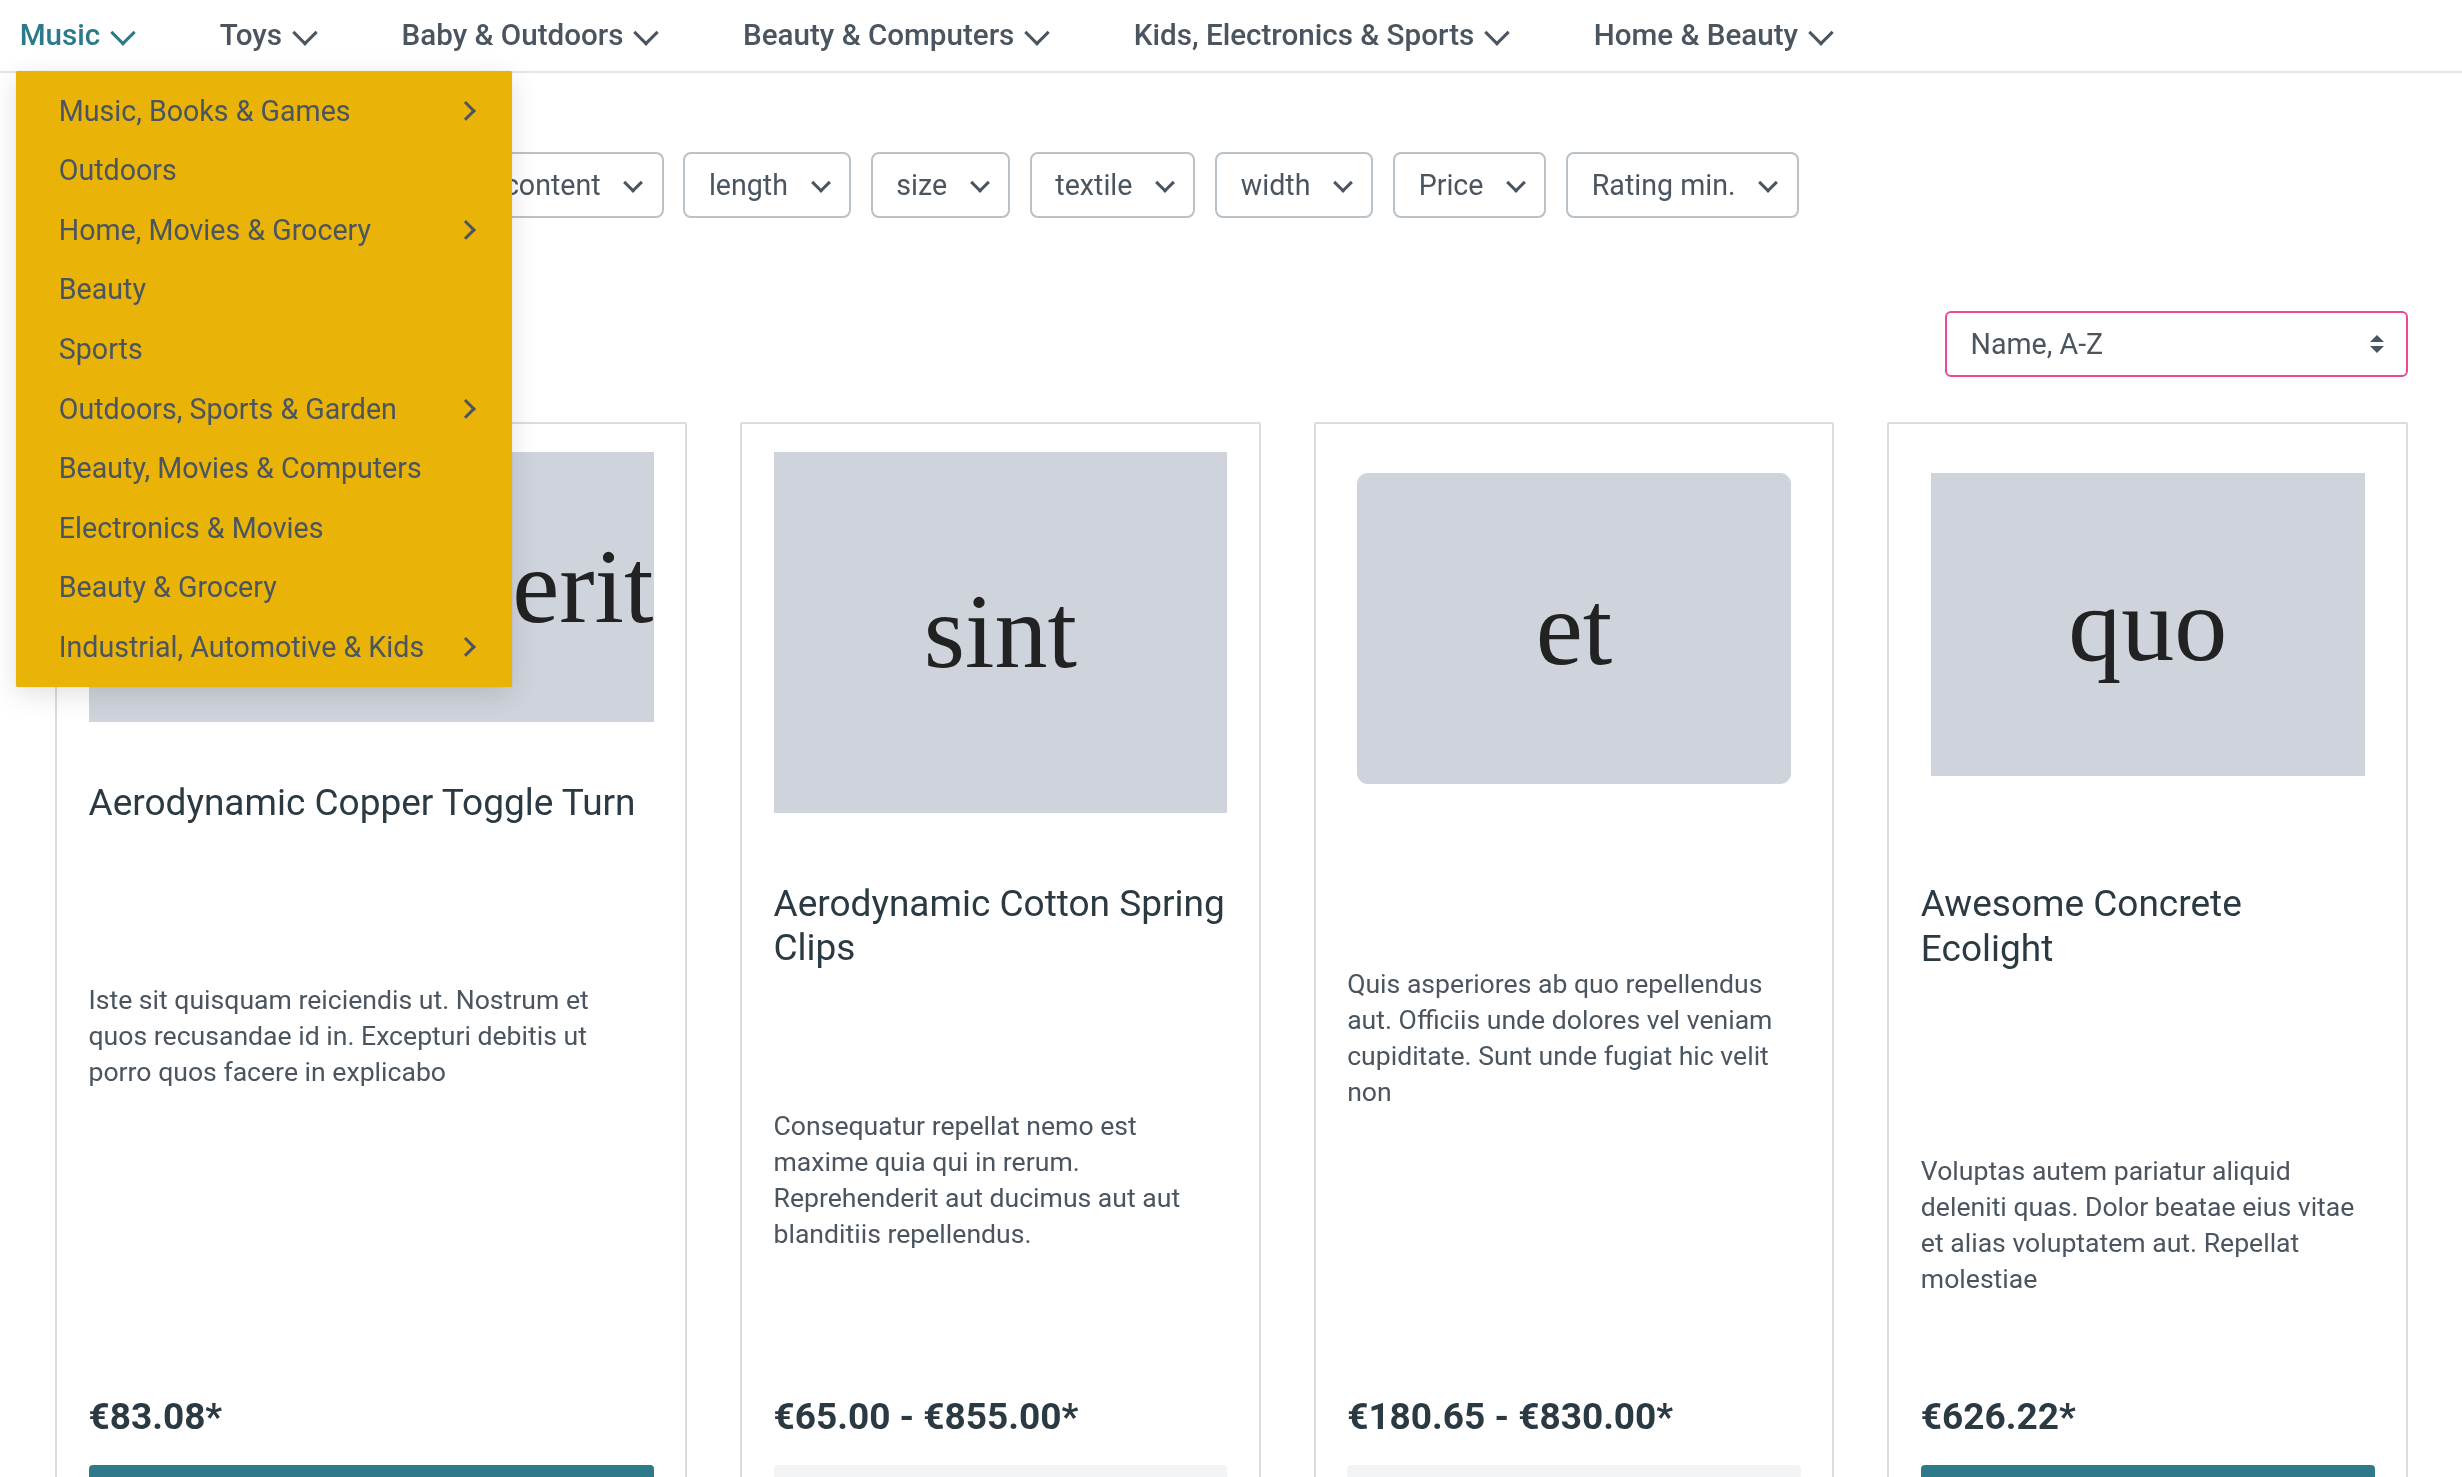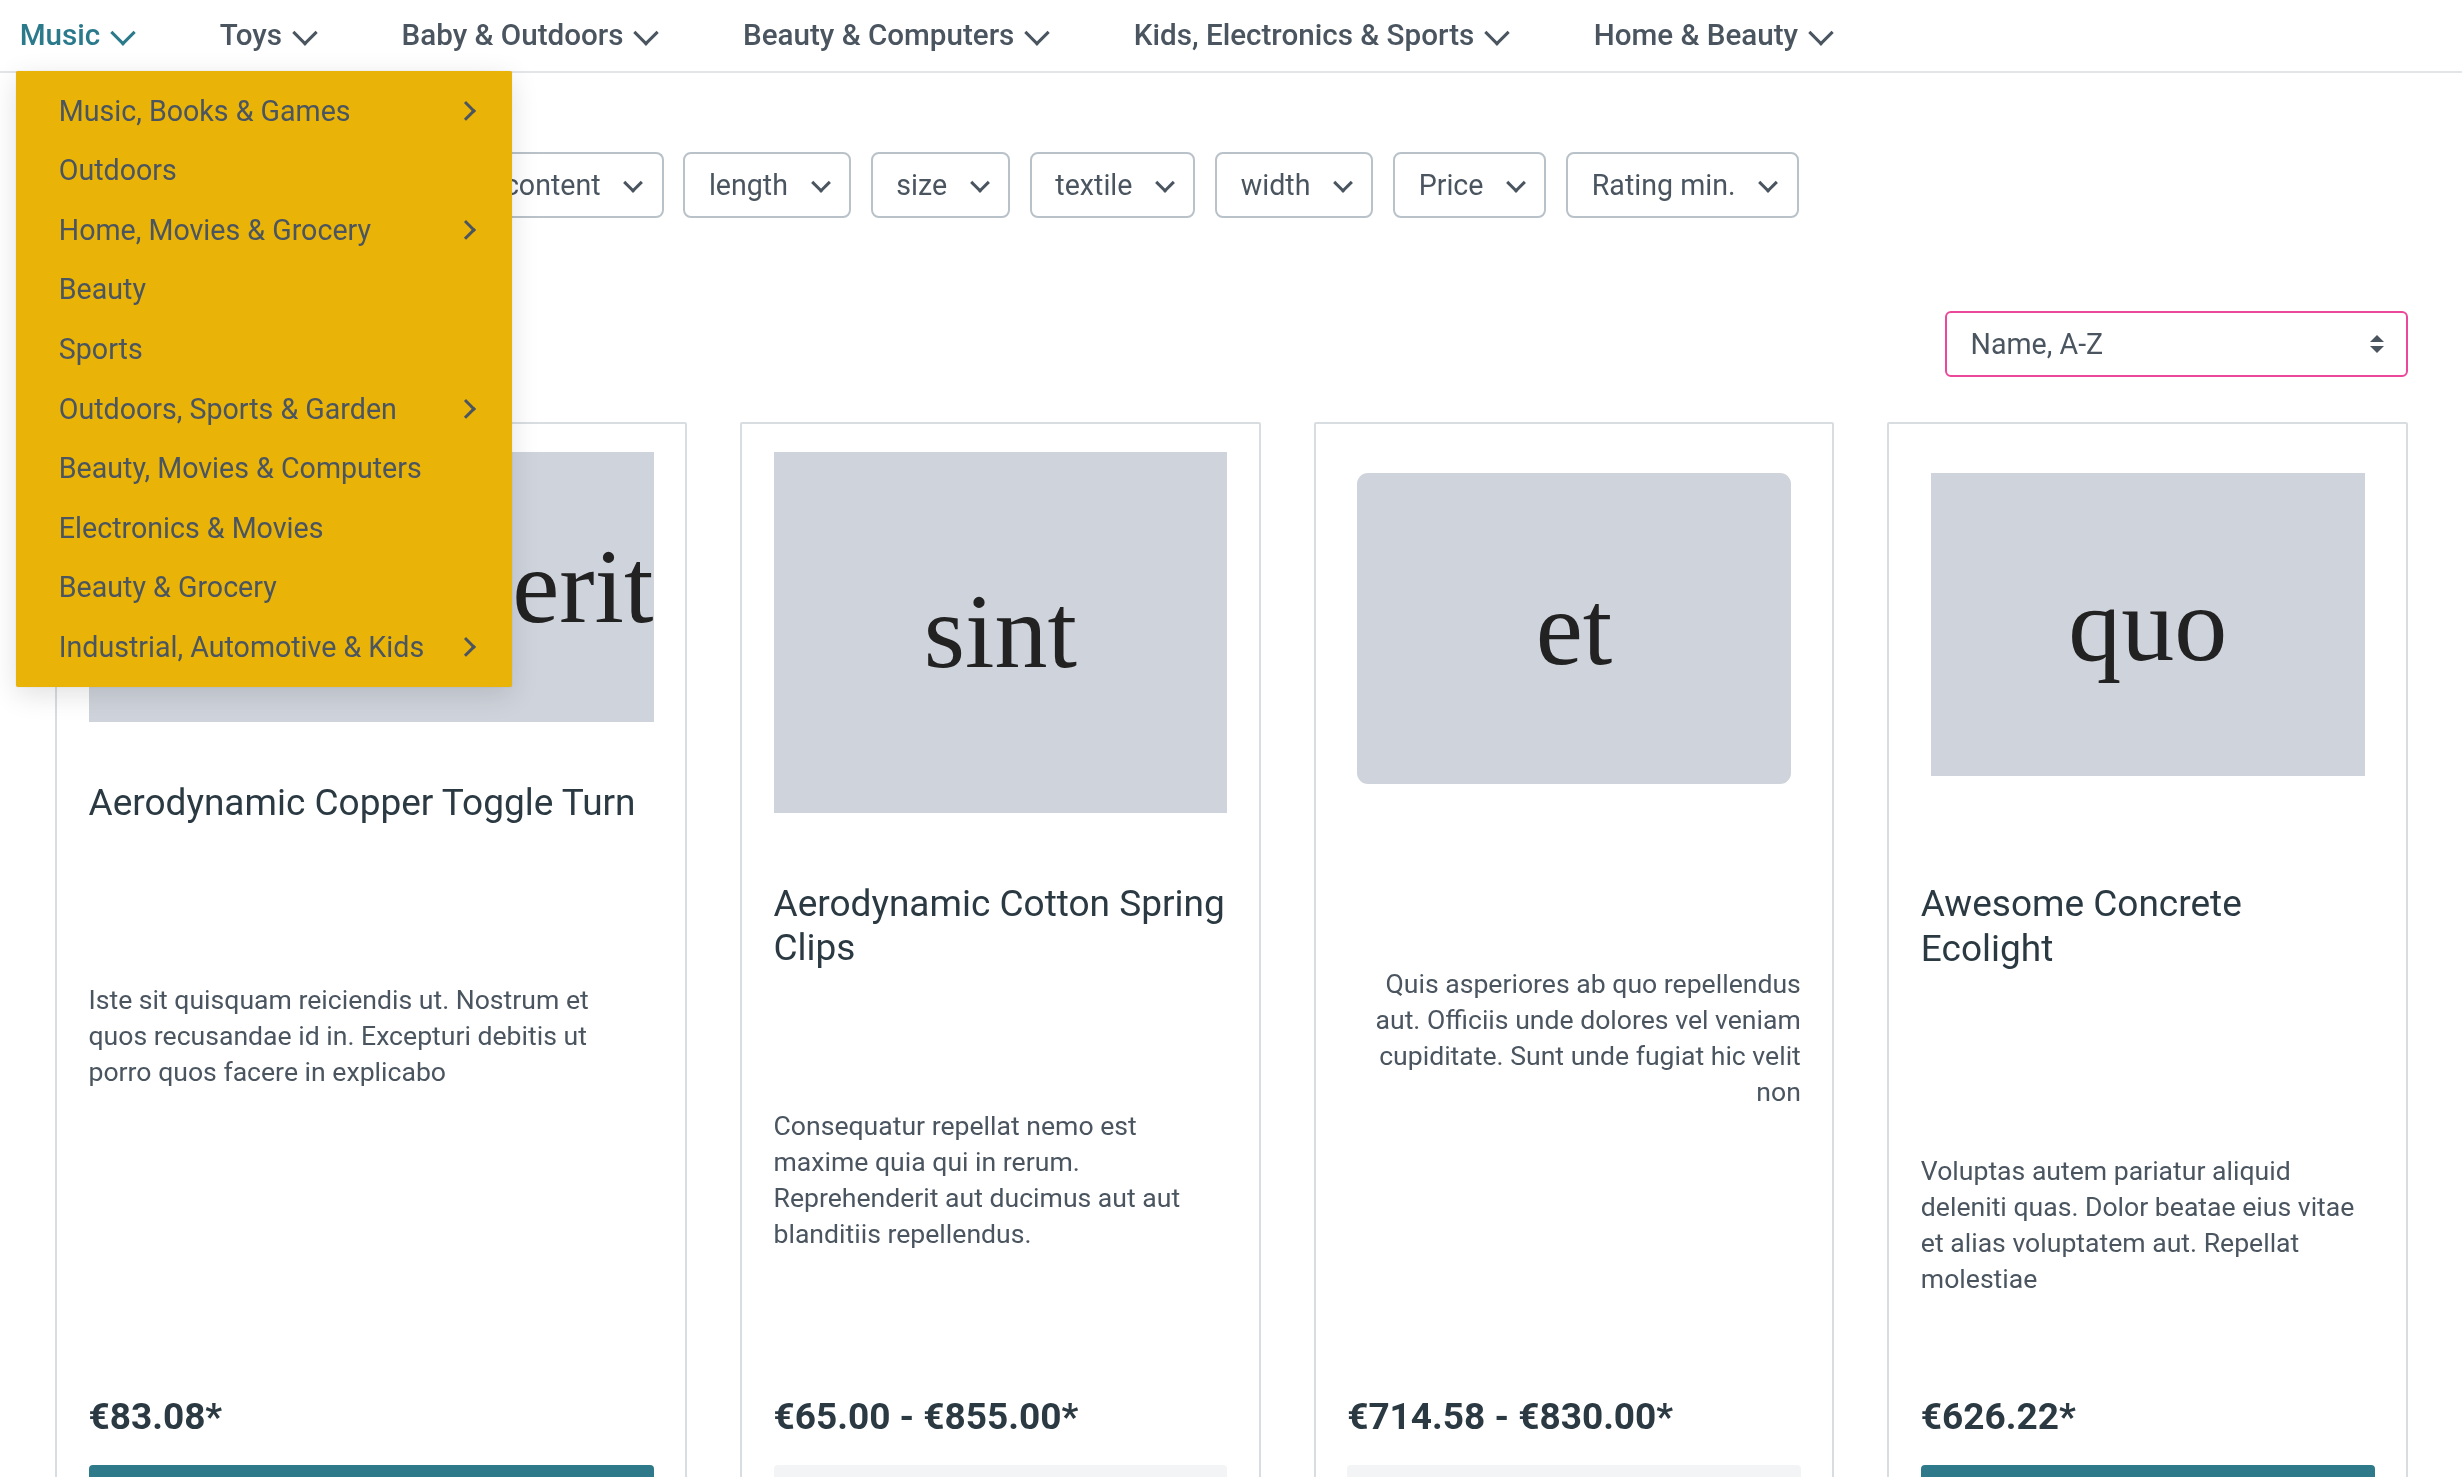--- a/index.html
+++ b/index.html
@@ -191,21 +191,21 @@
   
   .card-1 .card-title { margin-top: 69px; }
   .card-2 .card-title { margin-top: 106px; }
   .card-3 .card-title { margin-top: 106px; }
 
   
   .card-desc { margin-top: 0; }
   .desc-block { min-height: 138px; margin-top: 118px; }
   .card-0 .desc-block { margin-top: 118px; }
   .card-1 .desc-block { margin-top: 99px; }
-  .card-2 .desc-block { margin-top: 143px; text-align: right; }
+  .card-2 .desc-block { margin-top: 143px; }
   .card-3 .desc-block { margin-top: 143px; }
   .price-block { margin-top: auto; padding-top: 59px; }
 </style>
 </head>
 <body>
 <div class="wrapper">
 
 <div class="nav">
   <div class="nav-item active">
     <span>Music</span>
@@ -342,21 +342,21 @@
   </div>
 
   <div class="card card-2">
     <div class="card-img">
       <span>et</span>
     </div>
     <div class="desc-block">
       <div class="card-desc">Quis asperiores ab quo repellendus aut. Officiis unde dolores vel veniam cupiditate. Sunt unde fugiat hic velit non</div>
     </div>
     <div class="price-block">
-      <div class="card-price">€714.58 - €830.00*</div>
+      <div class="card-price">€180.65 - €830.00*</div>
     </div>
     <button class="card-btn btn-secondary">Details</button>
   </div>
 
   <div class="card card-3">
     <div class="card-img">
       <span>quo</span>
     </div>
     <div class="card-title">Awesome Concrete Ecolight</div>
     <div class="desc-block">

